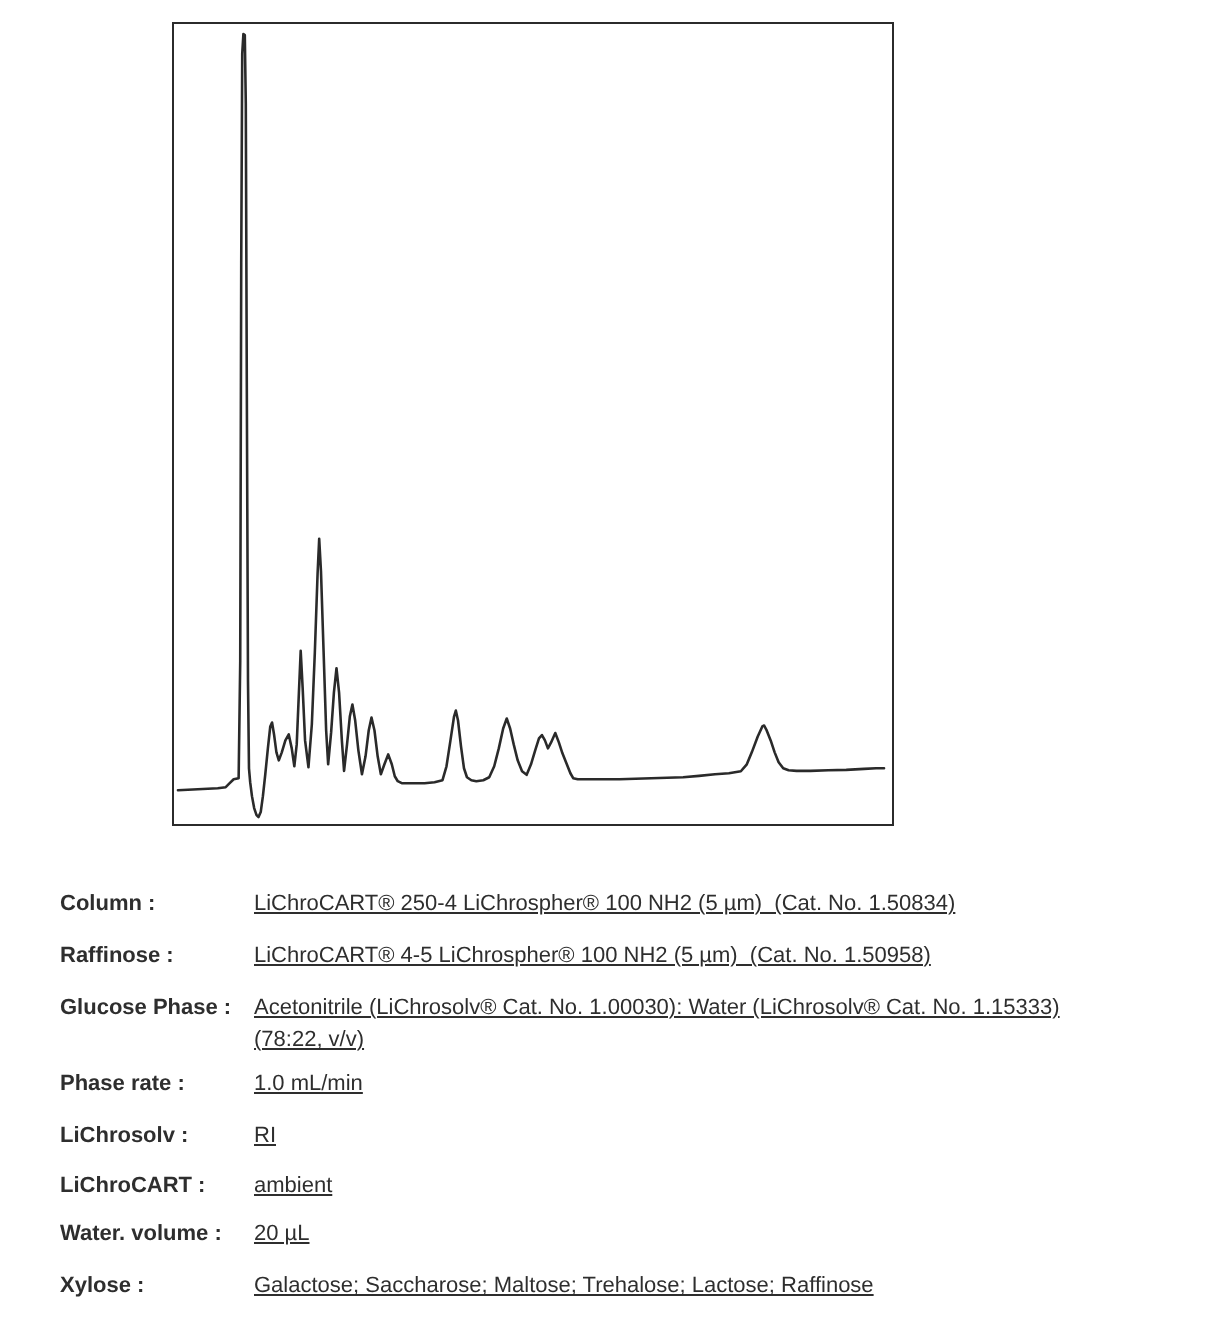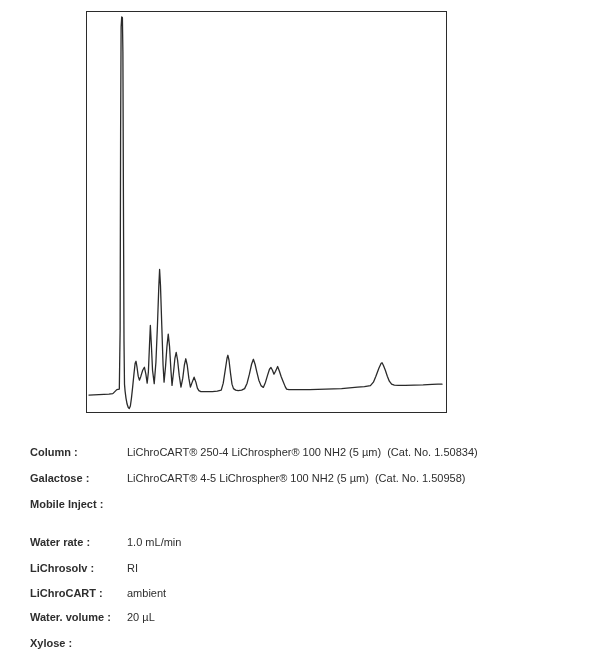--- a/index.html
+++ b/index.html
@@ -12,67 +12,67 @@
     position:absolute;left:86px;top:11px;width:361px;height:402px;
     box-sizing:border-box;border:1.5px solid #2b2b2b;background:#ffffff;
   }
   .chrom-box svg{display:block;width:100%;height:100%;}
   .conditions{position:absolute;left:0;top:13px;width:596px;height:662px;}
   .cond-row{position:absolute;left:0;width:612px;font-size:11px;line-height:16px;color:#2e2e2e;}
   .cond-label{
     position:absolute;left:30px;width:95px;font-weight:bold;
     white-space:nowrap;
   }
-  .cond-value{position:absolute;left:127px;width:480px;white-space:pre-wrap;}
+  .cond-value{position:absolute;left:127px;width:480px;white-space:pre-wrap;text-decoration:underline;}
   .cond-value .line{display:block;}
 </style>
 </head>
 <body>
 
 <div class="chrom-box">
   <svg xmlns="http://www.w3.org/2000/svg" viewBox="0 0 361 402" preserveAspectRatio="none">
     <polyline fill="none" stroke-width="1.3" stroke-linejoin="round" stroke-linecap="round" stroke="#2a2a2a" points="2,385 12,384.5 22,384 26,383.5 28,381.5 30,379.5 32.5,379 33.3,320 33.8,120 34.3,15 34.9,5 35.6,5.5 36.1,40 36.6,180 37.2,330 37.7,374 38.3,381 39.2,388 40.3,394 41.5,397.5 42.5,398.5 43.6,396 44.7,388 45.9,377 47.2,364 48.4,353 49.3,351 50.3,357 51.5,366 52.7,370 54.2,366 56,360 57.7,357 59.2,364 60.5,373 61.7,362 62.8,336 63.7,315 64.7,334 65.9,360 67.6,373.5 69.3,352 70.8,316 72.2,276 73,258.7 73.9,275 75.2,315 76.5,355 77.5,372 79,356 80.4,336 81.7,323.7 83,336 84.4,360 85.5,375.3 87,362 88.4,348 89.7,342 91.1,350 92.7,365 94.5,377 96.3,368 97.9,355 99.3,348.5 100.8,355 102.4,368 104,377 105.8,372 107.7,367 109.5,372 111,378 112.5,380.5 114.5,381.5 117,381.5 121,381.5 126,381.5 131,381 135,380 137,373 139,360 140.8,348 141.7,345 142.8,350 144.3,363 145.8,374 147.3,378.5 149.5,380 152,380.5 155.5,380 158.5,378.5 161,373 163.3,364 165.5,354 167.3,349 169,354 170.8,362 172.8,370 175,375.5 177.3,377.3 179.5,372 181.6,365 183.5,359 185,357.3 186.5,360 188,364 189.6,361 191.7,356.3 193.5,361 195.3,366.5 197.3,371.5 199.3,376.5 200.7,379 203,379.5 209,379.5 216,379.5 224,379.5 232,379.3 240,379 248,378.8 256,378.5 264,377.8 272,377 279,376.5 285,375.5 288,372 290.5,366 293.5,358 295.8,353 296.7,352.5 298,355 300,360 302,366 304,371 306.3,374 309,375 313,375.3 320,375.3 329,375 338,374.8 347,374.3 353,374 357,374"></polyline>
   </svg>
 </div>
 
 <div class="conditions">
 
   <div class="cond-row" style="top:431px">
     <span class="cond-label">Column :</span>
     <span class="cond-value"><span class="line">LiChroCART® 250-4 LiChrospher® 100 NH2 (5 µm)  (Cat. No. 1.50834)</span></span>
   </div>
 
   <div class="cond-row" style="top:457px">
-    <span class="cond-label">Galactose :</span>
+    <span class="cond-label">Raffinose :</span>
     <span class="cond-value"><span class="line">LiChroCART® 4-5 LiChrospher® 100 NH2 (5 µm)  (Cat. No. 1.50958)</span></span>
   </div>
 
   <div class="cond-row" style="top:483px">
-    <span class="cond-label">Mobile Inject :</span>
-    <span class="cond-value"></span>
+    <span class="cond-label">Glucose Phase :</span>
+    <span class="cond-value"><span class="line">Acetonitrile (LiChrosolv® Cat. No. 1.00030): Water (LiChrosolv® Cat. No. 1.15333)</span><span class="line">(78:22, v/v)</span></span>
   </div>
 
   <div class="cond-row" style="top:521px">
-    <span class="cond-label">Water rate :</span>
+    <span class="cond-label">Phase rate :</span>
     <span class="cond-value"><span class="line">1.0 mL/min</span></span>
   </div>
 
   <div class="cond-row" style="top:547px">
     <span class="cond-label">LiChrosolv :</span>
     <span class="cond-value"><span class="line">RI</span></span>
   </div>
 
   <div class="cond-row" style="top:572px">
     <span class="cond-label">LiChroCART :</span>
     <span class="cond-value"><span class="line">ambient</span></span>
   </div>
 
   <div class="cond-row" style="top:596px">
     <span class="cond-label">Water. volume :</span>
     <span class="cond-value"><span class="line">20 µL</span></span>
   </div>
 
   <div class="cond-row" style="top:622px">
     <span class="cond-label">Xylose :</span>
-    <span class="cond-value"></span>
+    <span class="cond-value"><span class="line">Galactose; Saccharose; Maltose; Trehalose; Lactose; Raffinose</span></span>
   </div>
 
 </div>
 
 </body></html>

